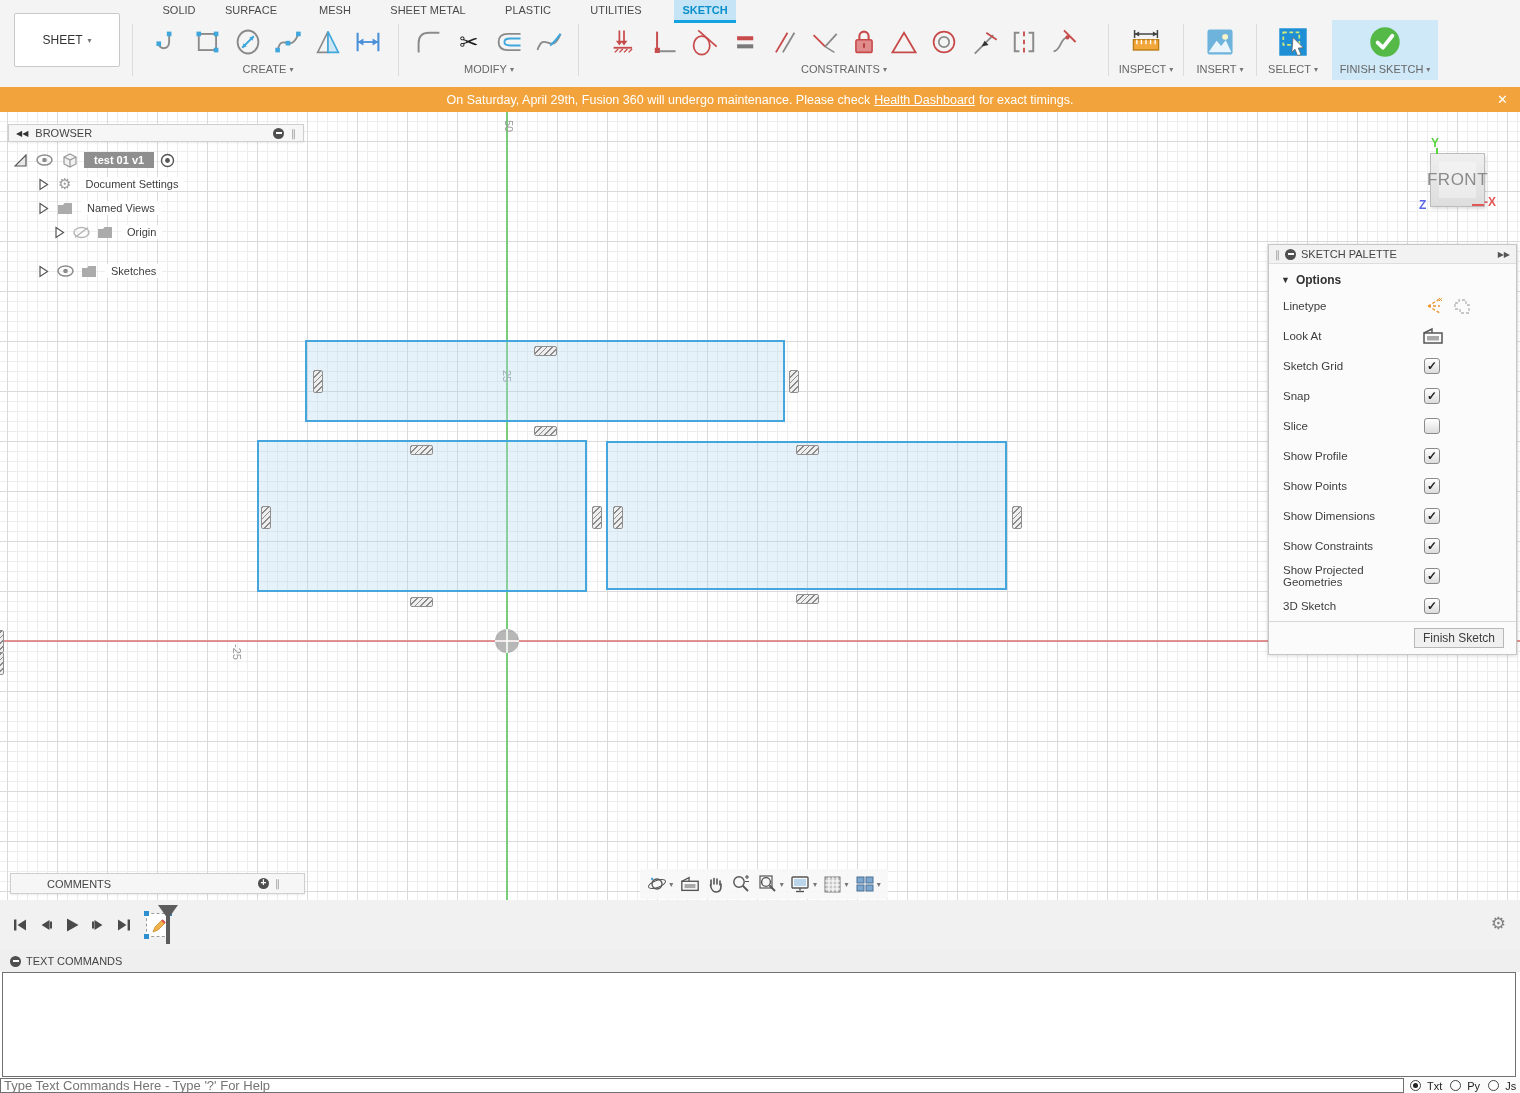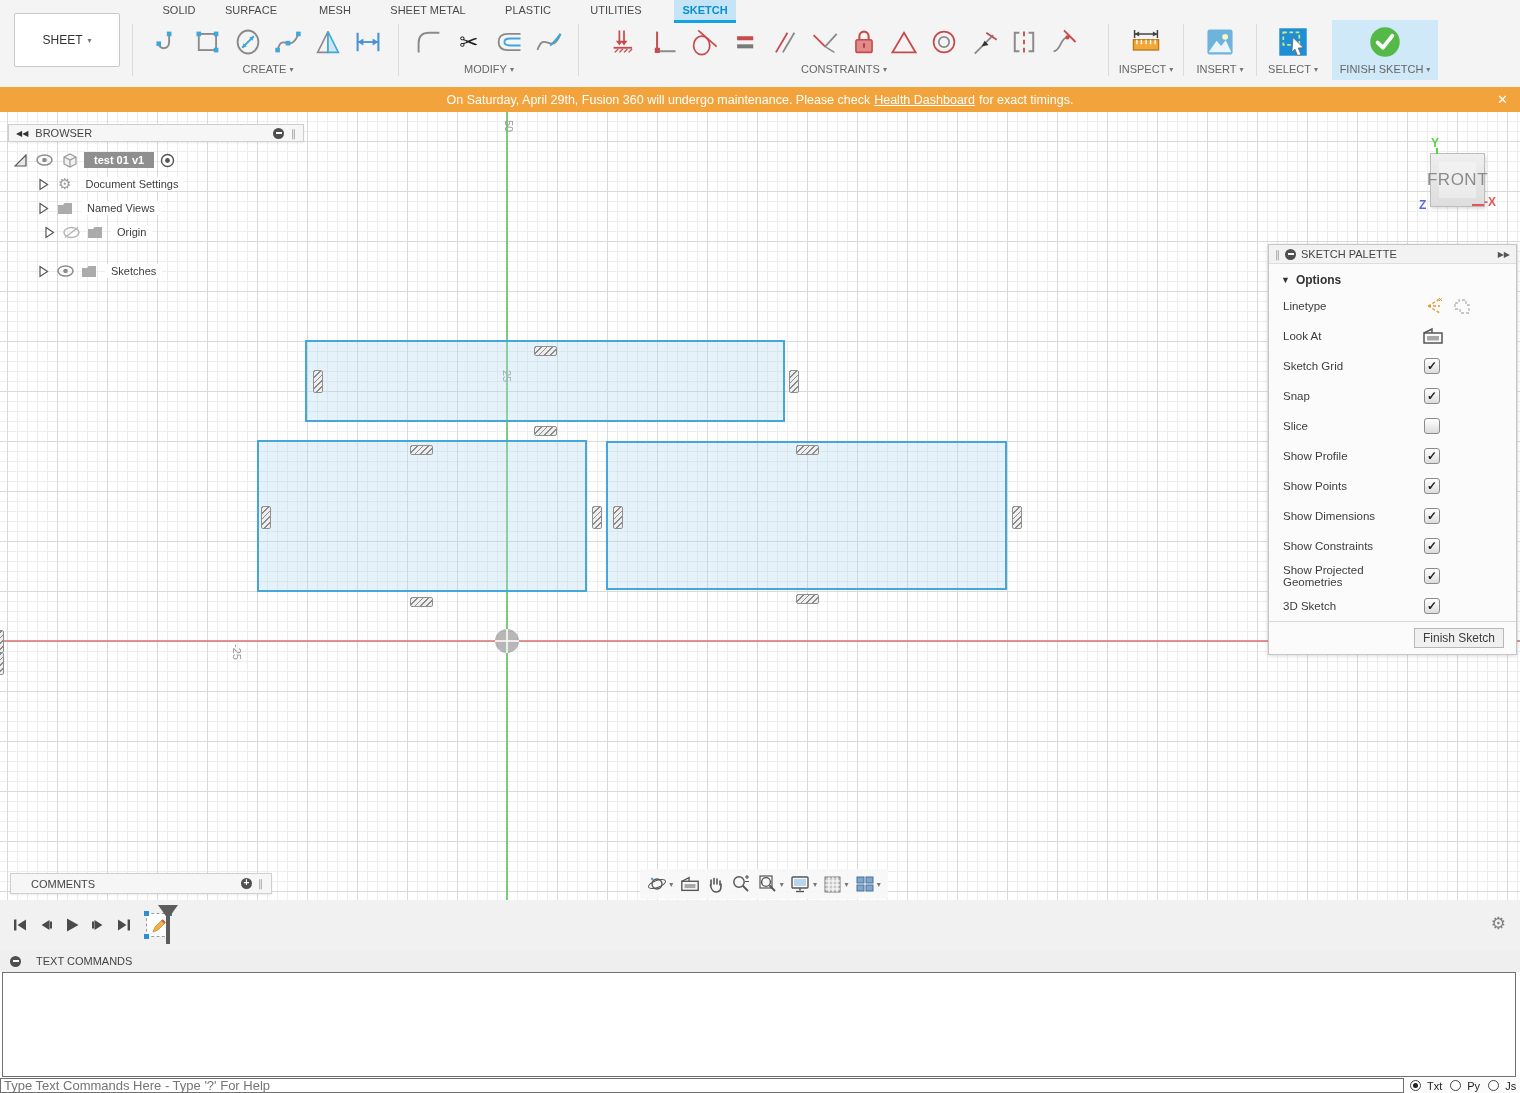--- a/index.html
+++ b/index.html
@@ -79,35 +79,35 @@
   #vcube{left:1430px;top:41px;width:53px;height:52px;background:linear-gradient(#efefef,#ddd);
          border:1px solid #bdbdbd;display:flex;align-items:center;justify-content:center;
          font-size:17px;color:#8b8b8b;letter-spacing:.5px;box-shadow:1px 2px 3px rgba(0,0,0,.12);}
   #vcube:before{content:"";position:absolute;left:8px;top:8px;right:8px;bottom:8px;background:rgba(255,255,255,.35);}
   .axlbl{font-size:12px;font-weight:bold;}
 
   
   #navbar{left:640px;top:757px;width:240px;height:30px;background:rgba(248,248,248,.95);
           display:flex;align-items:center;justify-content:space-around;padding:0 4px;border-radius:2px;}
   .nav-it{display:flex;align-items:center;gap:2px;cursor:pointer;}
-  #comments-hd{left:10px;top:761px;width:262px;height:21px;padding:0 8px;justify-content:space-between;}
+  #comments-hd{left:10px;top:761px;width:295px;height:21px;padding:0 24px;justify-content:space-between;}
 
   
   #timeline{left:0;top:900px;width:1520px;height:50px;background:#f1f1f1;}
   .pb{width:24px;height:24px;display:flex;align-items:center;justify-content:center;cursor:pointer;}
   #tl-sketch{left:146px;top:13px;width:22px;height:22px;background:#fff;border:1px dashed #9a9a9a;position:absolute;}
   .bdot{width:5px;height:5px;background:#2c8fd0;position:absolute;}
   #tl-marker-pole{left:166px;top:6px;width:4px;height:38px;background:#5c5c5c;position:absolute;}
   #tl-marker-flag{left:158px;top:5px;width:0;height:0;border-top:14px solid #5c5c5c;
       border-left:10px solid transparent;border-right:10px solid transparent;position:absolute;}
   #tl-gear{right:14px;top:13px;position:absolute;font-size:17px;color:#808080;cursor:pointer;}
 
   
   #tc-hd{left:0;top:950px;width:1520px;height:22px;background:#efefef;display:flex;align-items:center;
-         padding-left:10px;gap:15px;font-size:11px;color:#444;box-sizing:border-box;}
+         padding-left:10px;gap:5px;font-size:11px;color:#444;box-sizing:border-box;}
   #tc-area{left:2px;top:972px;width:1512px;height:103px;background:#fff;border:1px solid #707070;}
   #tc-input{left:0;top:1078px;width:1404px;height:15px;border:1px solid #707070;box-sizing:border-box;
             font-size:13px;color:#555;padding:0 3px;font-family:"Liberation Sans",sans-serif;outline:none;}
   #tc-modes{left:1404px;top:1078px;width:116px;height:15px;background:#fbfbfb;display:flex;align-items:center;
             gap:6px;padding-left:6px;font-size:11px;color:#222;box-sizing:border-box;}
   .radio{width:9px;height:9px;border:1px solid #444;border-radius:50%;background:#fff;position:relative;flex:0 0 auto;}
   .radio.on:after{content:"";position:absolute;left:2px;top:2px;width:5px;height:5px;border-radius:50%;background:#222;}
   .mode-lb{margin-right:2px;}
   svg{display:block;}
 </style>
@@ -455,21 +455,21 @@
     <div class="brow" style="left:38px;top:87px;">
       <svg width="11" height="13" viewBox="0 0 11 13">
           <path d="M2 1.5 L9.5 6.5 L2 11.5 Z" fill="#fff" stroke="#555" stroke-width="1.2"></path>
         </svg>
       <svg width="16" height="13" viewBox="0 0 16 13" style="margin-left:8px">
           <path d="M1 3 L6 3 L7.5 1 L15 1 L15 12 L1 12 Z" fill="#ababab"></path>
         </svg>
       <span class="chip" style="margin-left:8px">Named Views</span>
     </div>
 
-    <div class="brow" style="left:44px;top:111px;">
+    <div class="brow" style="left:54px;top:111px;">
       <svg width="11" height="13" viewBox="0 0 11 13">
           <path d="M2 1.5 L9.5 6.5 L2 11.5 Z" fill="#fff" stroke="#555" stroke-width="1.2"></path>
         </svg>
       <svg width="17" height="13" viewBox="0 0 17 13" style="margin-left:8px">
           <ellipse cx="8.5" cy="6.5" rx="7.5" ry="5" fill="none" stroke="#b5b5b5" stroke-width="1.4"></ellipse>
           <line x1="2" y1="11.5" x2="15" y2="1.5" stroke="#b5b5b5" stroke-width="1.4"></line>
         </svg>
       <svg width="16" height="13" viewBox="0 0 16 13" style="margin-left:7px">
           <path d="M1 3 L6 3 L7.5 1 L15 1 L15 12 L1 12 Z" fill="#ababab"></path>
         </svg>

